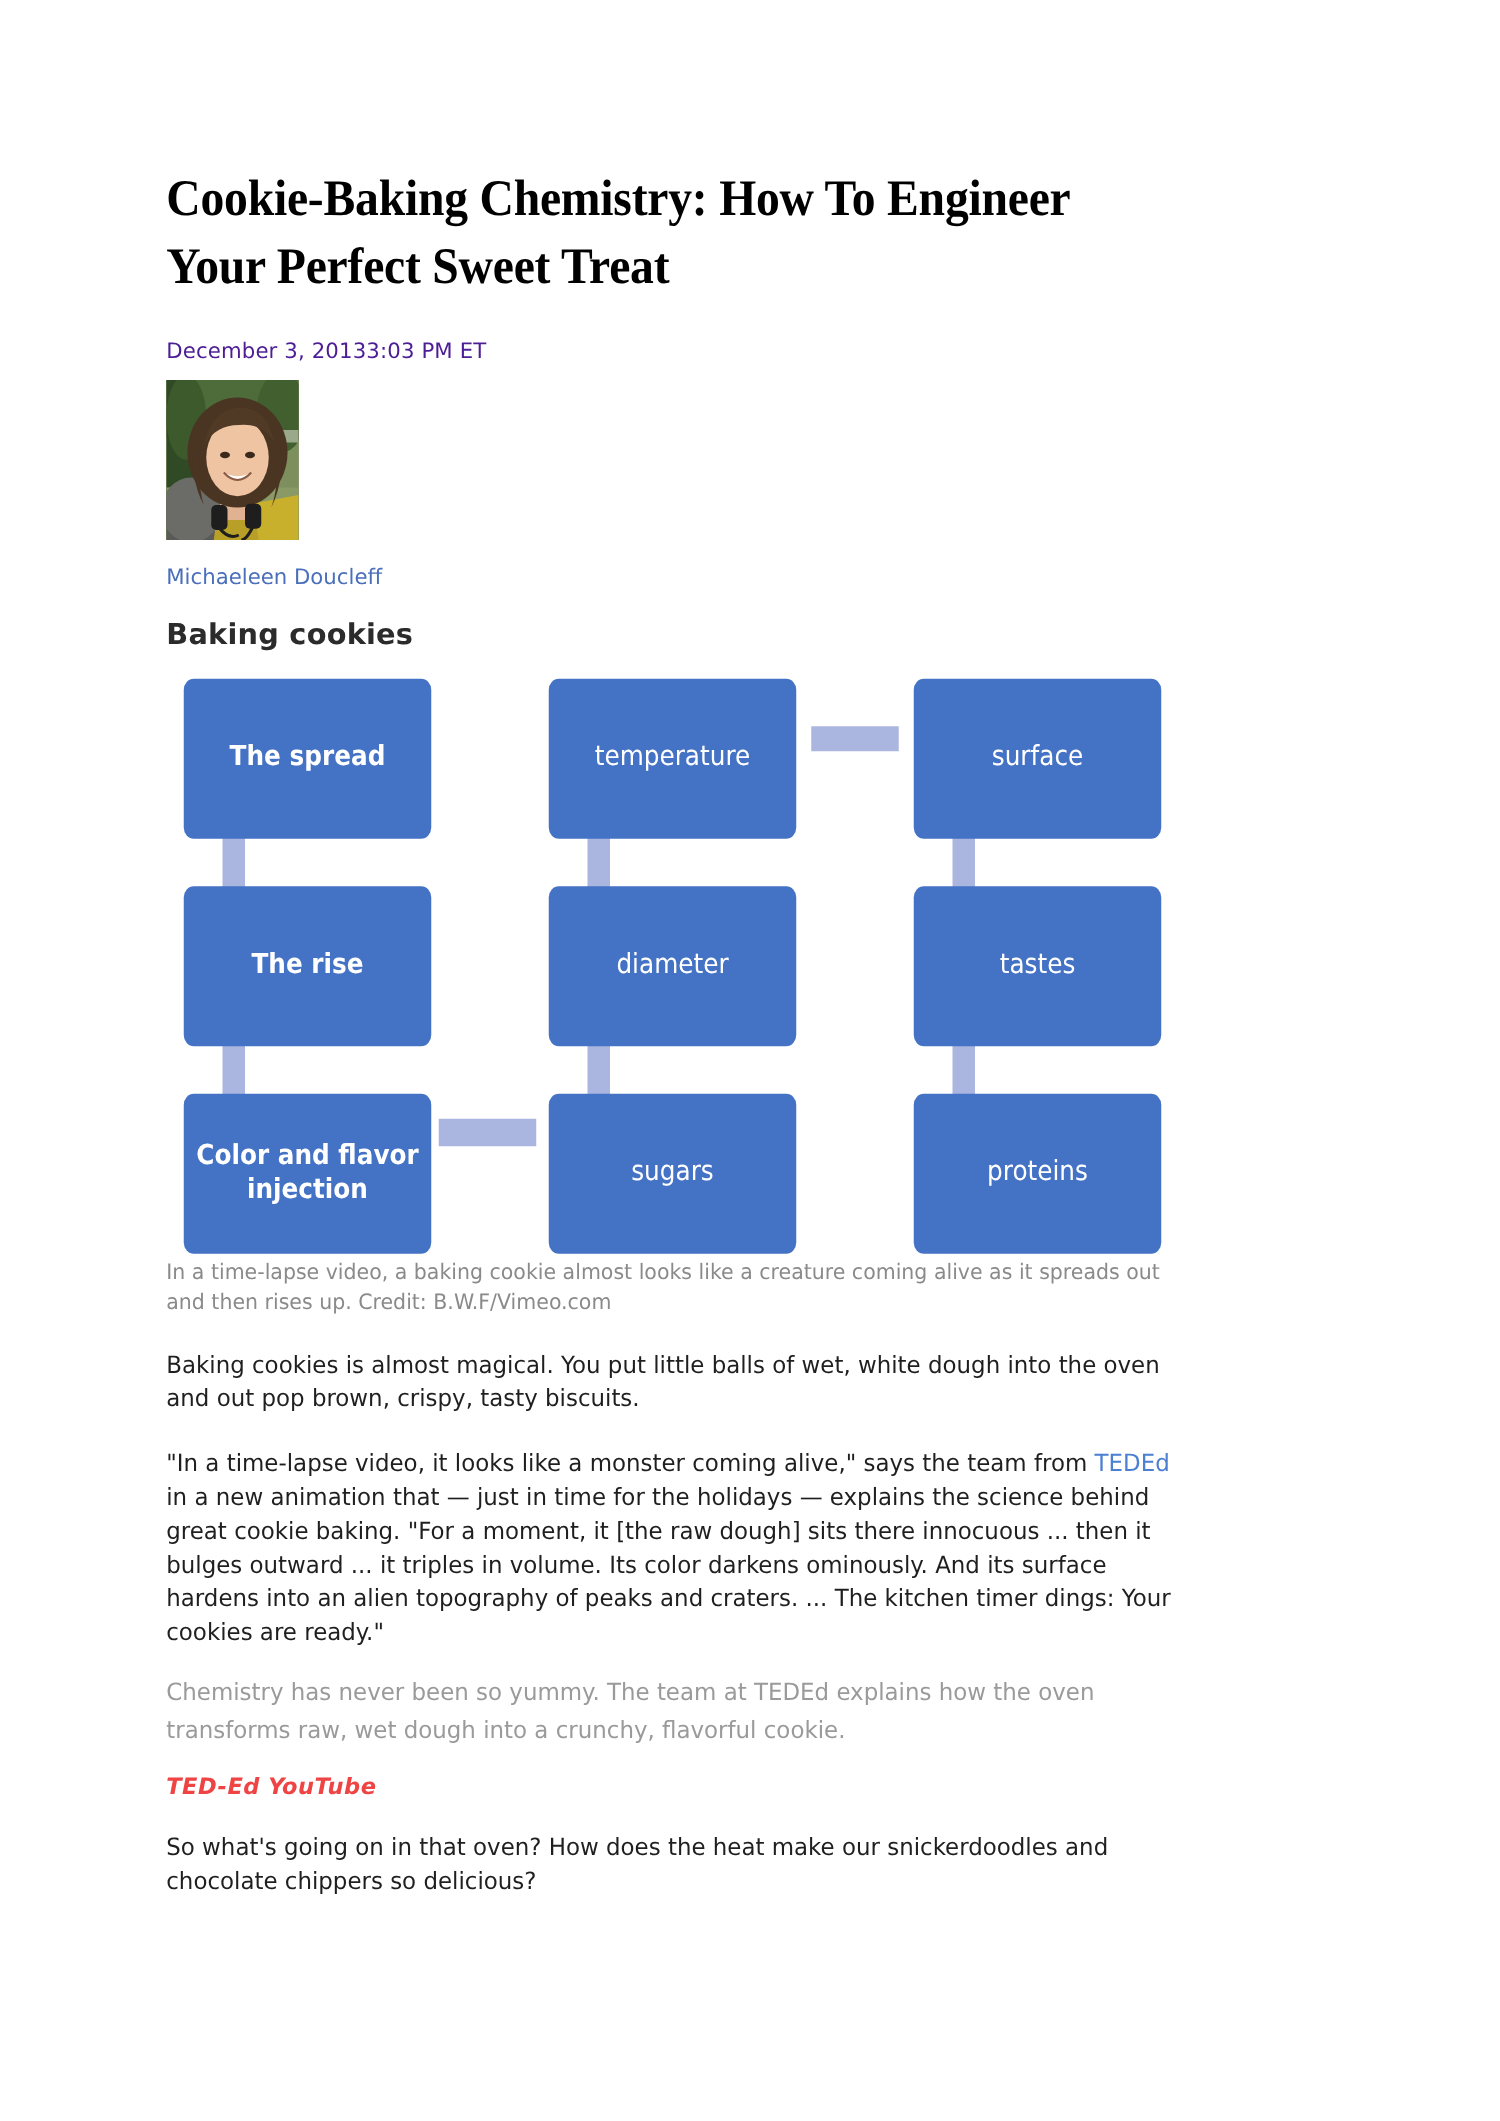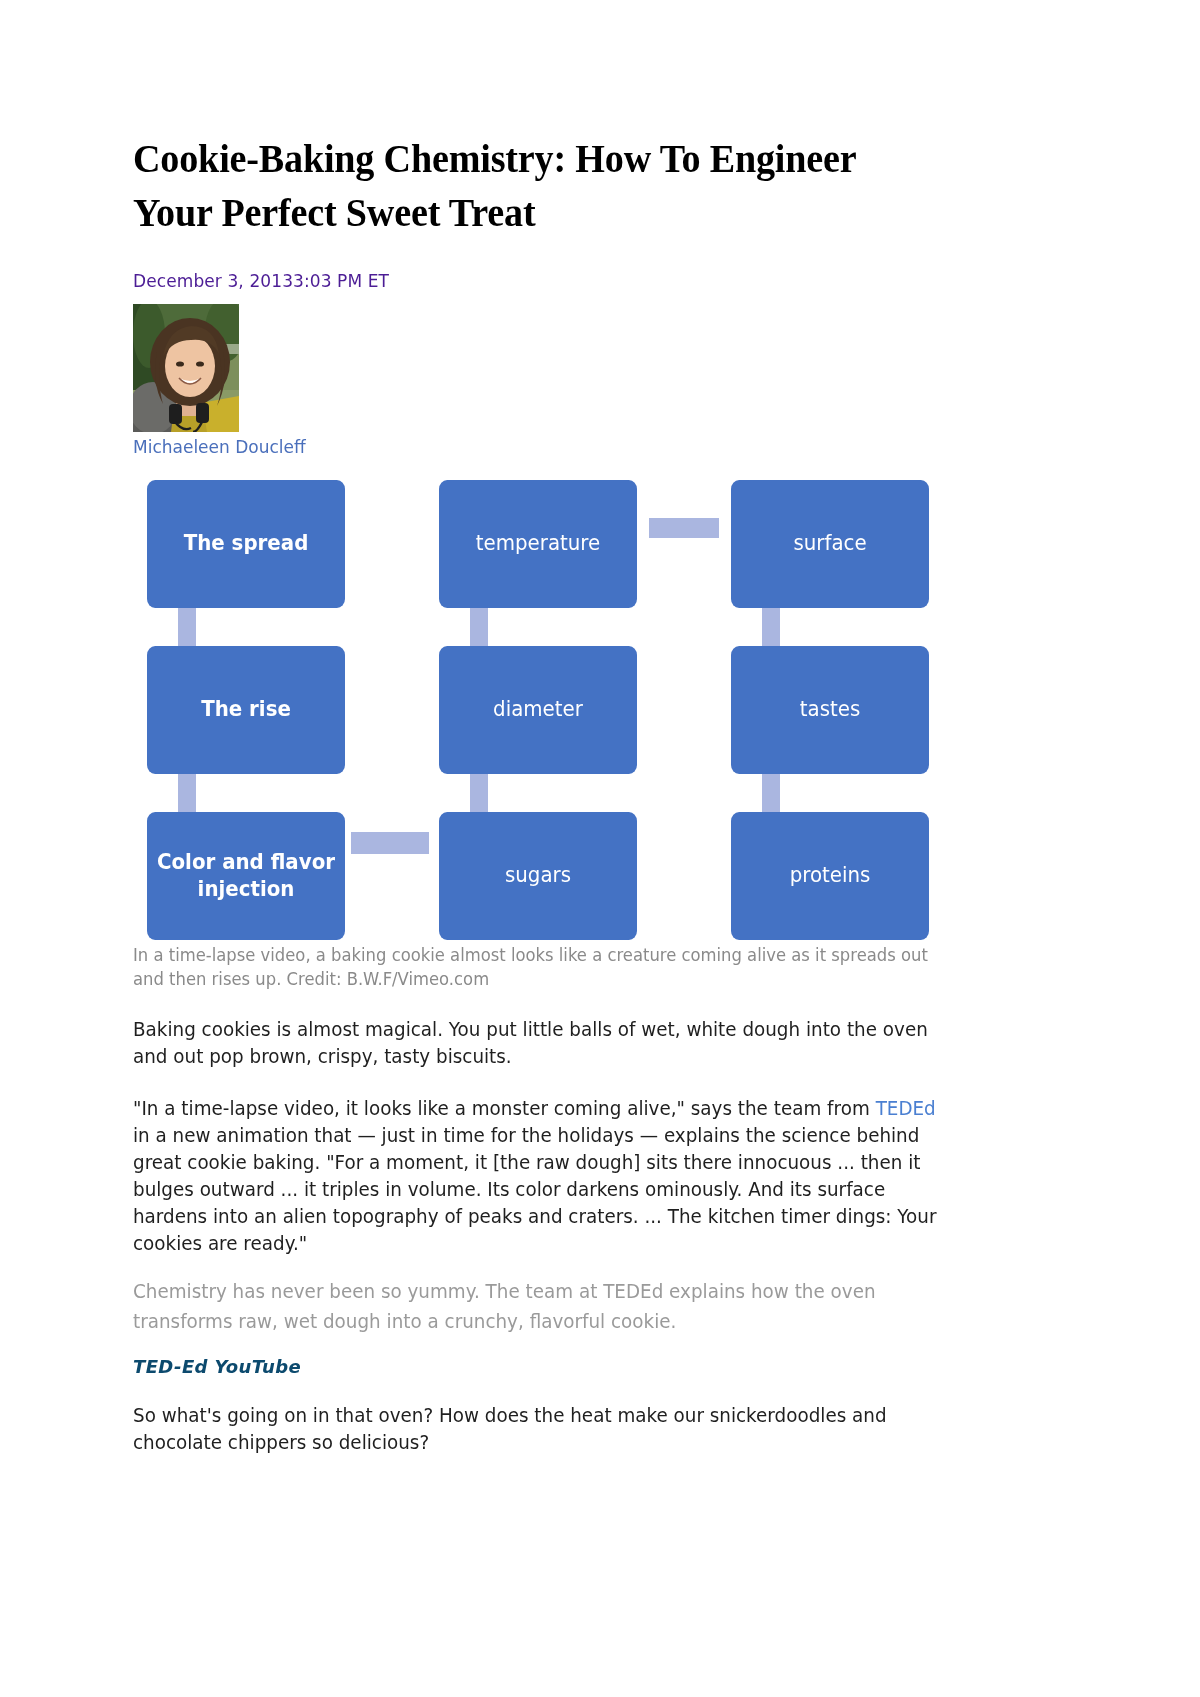--- a/index.html
+++ b/index.html
@@ -60,21 +60,21 @@
     position: relative;
     overflow: hidden;
     background: #6d7d52;
   }
   .avatar svg { display: block; }
 
   .byline-name {
     font-family: "DejaVu Sans", sans-serif;
     font-size: 17px;
     color: #4a6fbb;
-    margin-top: 5px;
+    margin-top: 20px;
     line-height: 1.2;
   }
 
   
   .diagram-title {
     font-family: "DejaVu Sans", sans-serif;
     font-weight: bold;
     font-size: 23px;
     color: #2b2b2b;
     margin-top: 22px;
@@ -141,21 +141,21 @@
     margin-top: 8px;
     transform: scaleX(0.965);
     transform-origin: left top;
   }
 
   .credit {
     font-family: "DejaVu Sans", sans-serif;
     font-style: italic;
     font-weight: bold;
     font-size: 18px;
-    color: #0c4a6e;
+    color: #ef4444;
     margin-top: 6px;
     letter-spacing: 0.4px;
   }
 </style>
 </head>
 <body>
 
 <div class="page">
   <div class="article">
 
@@ -205,20 +205,21 @@
             <rect x="36" y="100" width="13" height="20" rx="4" fill="#1e1e1e"></rect>
             <rect x="63" y="99" width="13" height="20" rx="4" fill="#1e1e1e"></rect>
             <path d="M42 118 Q50 128 58 124" stroke="#1e1e1e" stroke-width="2.4" fill="none"></path>
             <path d="M69 118 Q64 128 60 128" stroke="#1e1e1e" stroke-width="2.4" fill="none"></path>
           </g>
         </svg>
       </div>
       <div class="byline-name">Michaeleen Doucleff</div>
     </div>
 
+    <div class="diagram-title">Baking cookies</div>
 
     <div class="diagram">
 
       <div class="connector" style="left:516px; top:41px;  width:70px;  height:20px;"></div>
       <div class="connector" style="left:45px;  top:130px; width:18px;  height:40px;"></div>
       <div class="connector" style="left:337px; top:130px; width:18px;  height:40px;"></div>
       <div class="connector" style="left:629px; top:130px; width:18px;  height:40px;"></div>
       <div class="connector" style="left:45px;  top:296px; width:18px;  height:40px;"></div>
       <div class="connector" style="left:337px; top:296px; width:18px;  height:40px;"></div>
       <div class="connector" style="left:629px; top:296px; width:18px;  height:40px;"></div>

